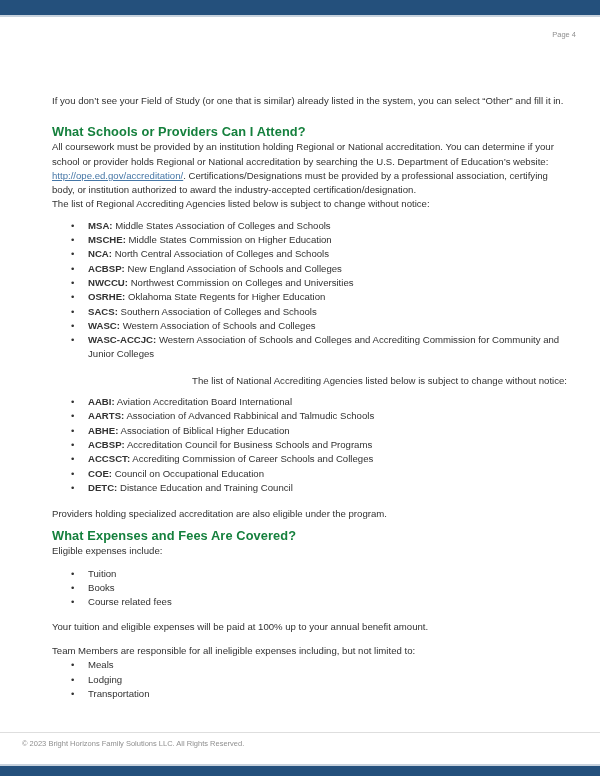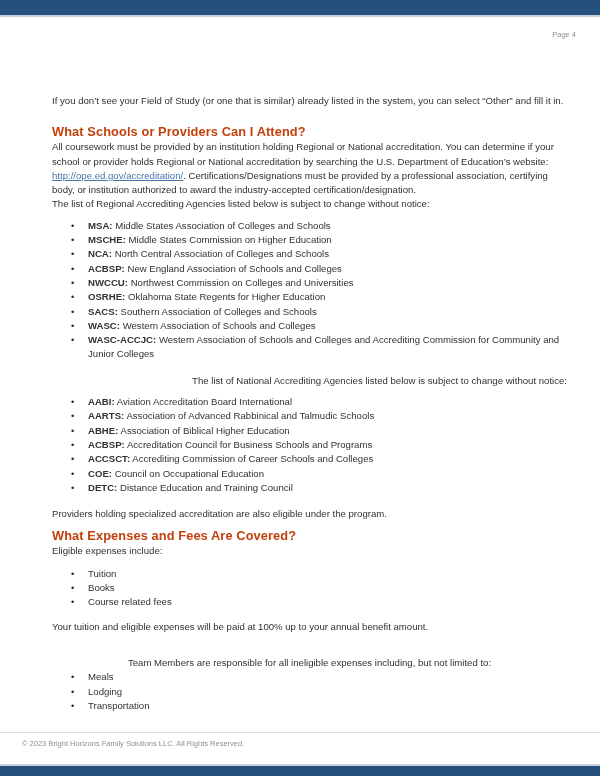--- a/index.html
+++ b/index.html
@@ -22,29 +22,29 @@
     position: absolute; top: 30px; right: 24px;
     font-size: 7.5px; color: #8F8F8F;
   }
   .content {
     position: absolute; top: 0; left: 52px; width: 515px;
     padding-top: 94px;
     font-size: 9.6px; line-height: 14.3px;
   }
   .section-heading {
     font-size: 12.8px; line-height: 16px; font-weight: 700;
-    color: #c2410c; letter-spacing: 0.1px;
+    color: #15803d; letter-spacing: 0.1px;
   }
   .heading-schools { margin-top: 16px; }
   .heading-expenses { margin-top: 7px; }
   p { margin: 0; }
   .national-intro { margin-top: 12px; text-align: right; }
   .providers-note { margin-top: 12px; }
   .payment-note { margin-top: 10px; }
-  .team-intro { margin-top: 22px; text-align: center; }
+  .team-intro { margin-top: 10px; }
   ul.doc-list { list-style: none; margin: 7px 0 0 0; padding: 0; }
   ul.eligible-list { margin-top: 8px; }
   ul.ineligible-list { margin-top: 0; }
   ul.doc-list li { position: relative; padding-left: 36px; }
   .bullet { position: absolute; left: 19px; top: 0; }
   .bullet::before { content: "\2022"; }
   b { font-weight: 700; }
   a.doc-link { color: #4576A6; text-decoration: underline; cursor: pointer; }
   .footer-rule {
     position: absolute; top: 732px; left: 0; right: 0;

